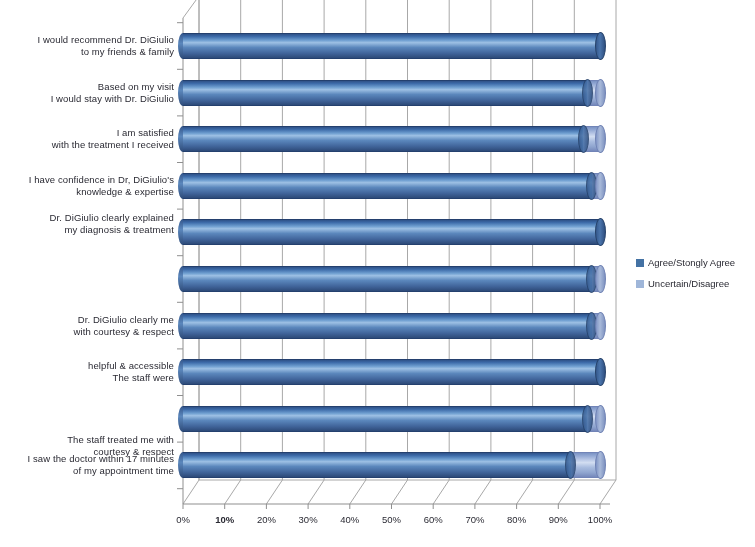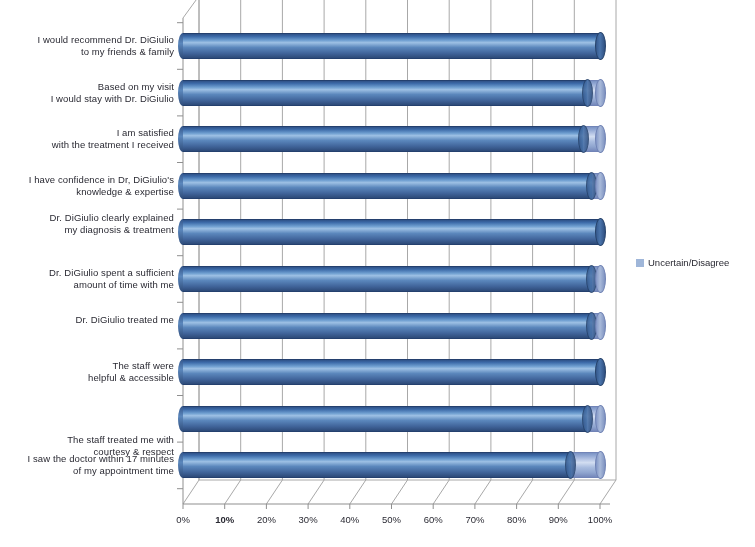--- a/index.html
+++ b/index.html
@@ -193,30 +193,27 @@
         <span>with the treatment I received</span>
       </div>
       <div class="cat-label" style="top: 173.8px;">
         <span>I have confidence in Dr, DiGiulio's</span>
         <span>knowledge &amp; expertise</span>
       </div>
       <div class="cat-label" style="top: 212px;">
         <span>Dr. DiGiulio clearly explained</span>
         <span>my diagnosis &amp; treatment</span>
       </div>
-      <div class="cat-label" style="top: 267px;">
-        <span>Dr. DiGiulio spent a sufficient</span>
-        <span>amount of time with me</span>
-      </div>
       <div class="cat-label" style="top: 313.6px;">
-        <span>Dr. DiGiulio treated me</span>
+        <span>Dr. DiGiulio clearly me</span>
+        <span>with courtesy &amp; respect</span>
       </div>
       <div class="cat-label" style="top: 360.2px;">
+        <span>helpful &amp; accessible</span>
         <span>The staff were</span>
-        <span>helpful &amp; accessible</span>
       </div>
       <div class="cat-label" style="top: 406.8px; margin-top: 27px;">
         <span>The staff treated me with</span>
         <span>courtesy &amp; respect</span>
       </div>
       <div class="cat-label" style="top: 453.4px;">
         <span>I saw the doctor within 17 minutes</span>
         <span>of my appointment time</span>
       </div>
     </div>
@@ -353,18 +350,22 @@
       <div class="x-label" style="left: 374.5px; top: 2px;">50%</div>
       <div class="x-label" style="left: 416.2px; top: 2px;">60%</div>
       <div class="x-label" style="left: 457.9px; top: 2px;">70%</div>
       <div class="x-label" style="left: 499.6px; top: 2px;">80%</div>
       <div class="x-label" style="left: 541.3px; top: 2px;">90%</div>
       <div class="x-label" style="left: 583px; top: 2px;">100%</div>
     </div>
 
   <div class="legend">
       <div class="legend-item">
+        <span class="legend-key" style="background: rgb(68, 114, 164);"></span>
+        <span class="legend-text">Agree/Stongly Agree</span>
+      </div>
+      <div class="legend-item">
         <span class="legend-key" style="background: rgb(159, 182, 217);"></span>
         <span class="legend-text">Uncertain/Disagree</span>
       </div>
     </div>
 
 </div>
 
 </body></html>

